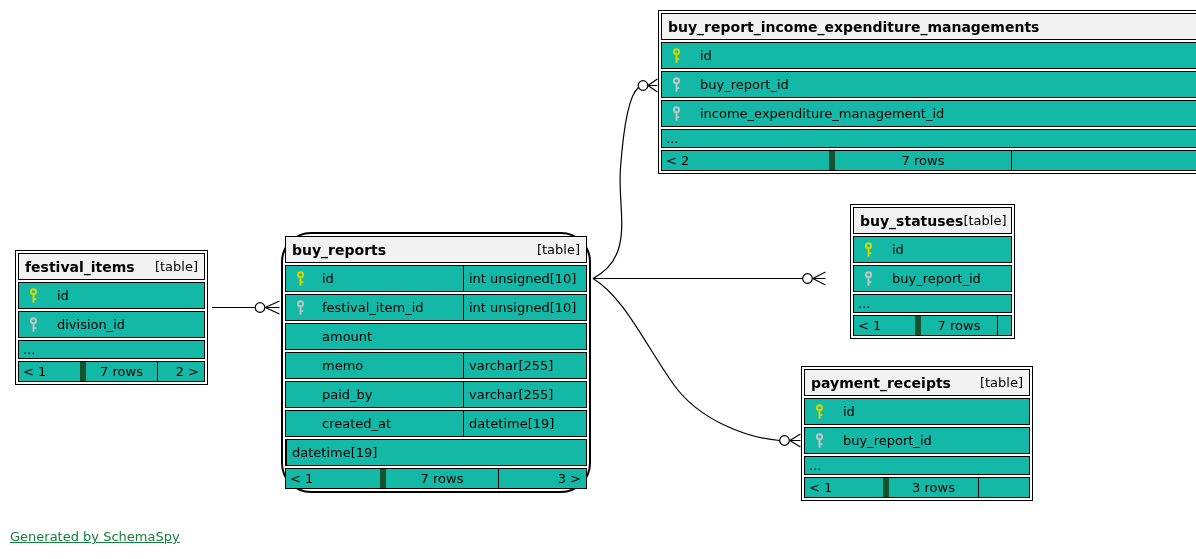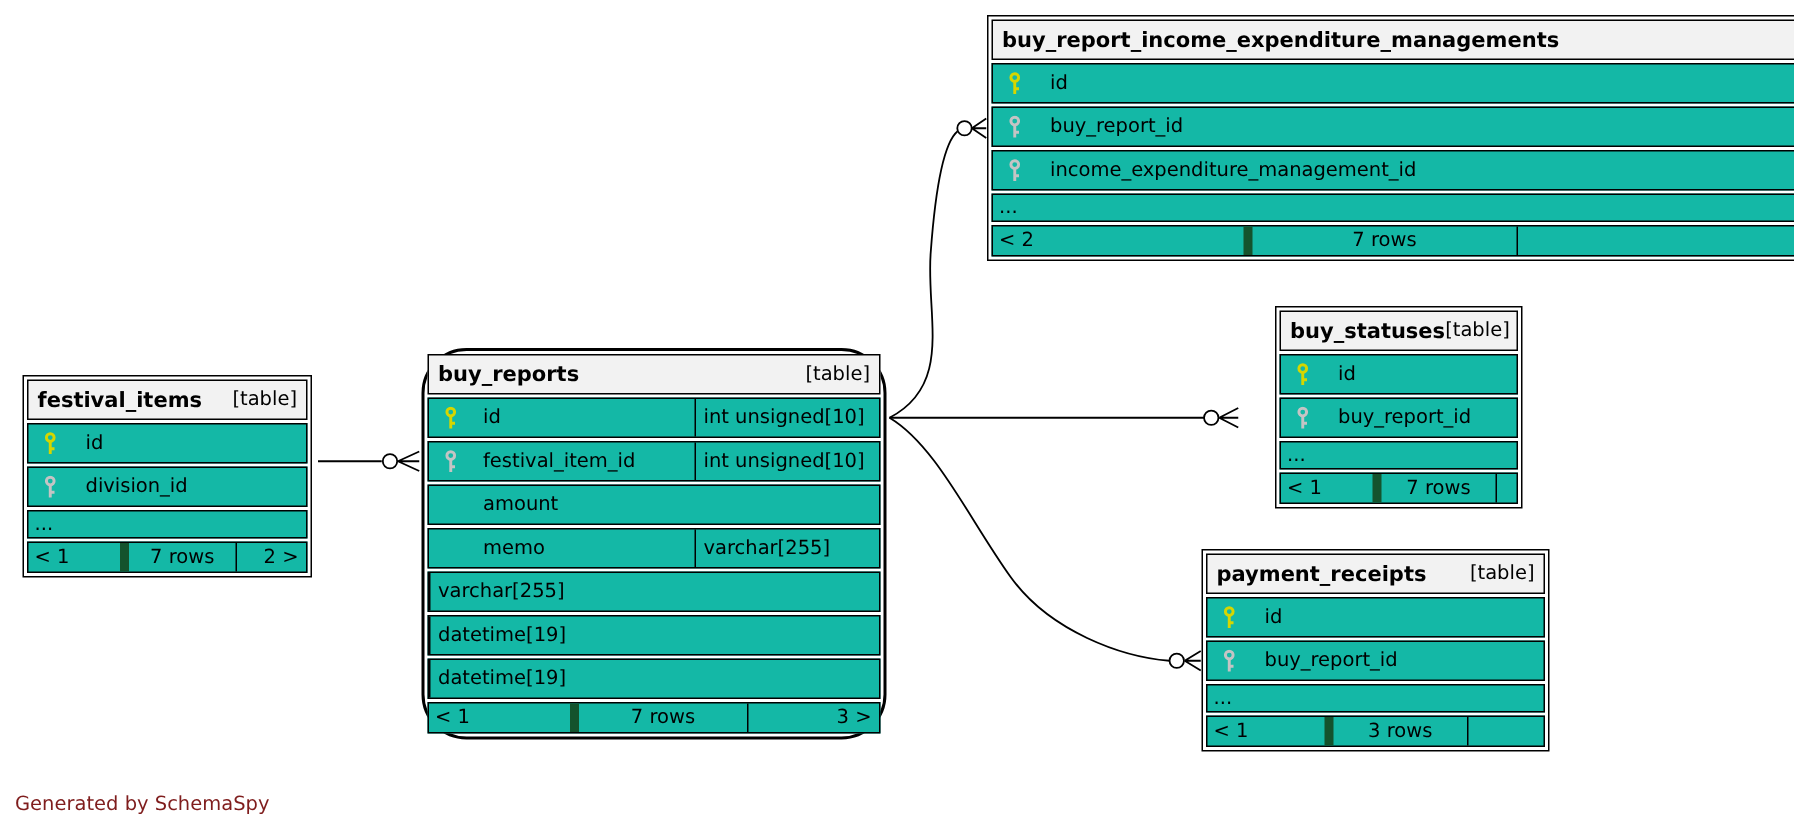--- a/index.html
+++ b/index.html
@@ -45,21 +45,21 @@
   #t-brie .fl{width:167px}#t-brie .fc{width:183px}
   #t-statuses{left:826px;top:204px;width:165px;margin-left:24px;}
   #t-statuses .fl{width:61px}#t-statuses .fc{width:83px}
   #t-receipts{left:801px;top:366px;width:232px;}
   #t-receipts .fl{width:78px}#t-receipts .fc{width:96px}
   #t-reports{left:281px;top:232px;width:310px;}
   #t-reports .fl{width:94px}#t-reports .fc{width:119px}
   #t-festival{left:15px;top:250px;width:193px;}
   #t-festival .fl{width:61px}#t-festival .fc{width:78px}
 
-  #credit{position:absolute;left:10px;top:529px;font-size:13px;color:#7f1d1d;}
+  #credit{position:absolute;left:10px;top:529px;font-size:13px;color:#15803d;text-decoration:underline;}
 </style>
 </head>
 <body>
 
 <div id="canvas" style="--primary-key: #d6d600; --foreign-key: #c4c4c4; --header-bg: #f2f2f2; --line: #000000;">
 
   <svg id="rels">
     <g>
       <line class="relline" x1="212" y1="307.5" x2="254.5" y2="307.5"></line>
       <circle class="relcircle" cx="260" cy="307.5" r="4.8"></circle>
@@ -192,23 +192,25 @@
       <span class="typecell">int unsigned[10]</span>
     </div>
     <div class="row">
       <span class="namecell">amount</span>
     </div>
     <div class="row">
       <span class="namecell">memo</span>
       <span class="typecell">varchar[255]</span>
     </div>
     <div class="row">
+      <span class="namecell">paid_by</span>
       <span class="typecell">varchar[255]</span>
     </div>
     <div class="row">
+      <span class="namecell">created_at</span>
       <span class="typecell">datetime[19]</span>
     </div>
     <div class="row">
       <span class="typecell">datetime[19]</span>
     </div>
     <div class="foot">
       <span class="fl">&lt; 1</span>
       <span class="fc">7 rows</span>
       <span class="fr">3 &gt;</span>
     </div>

